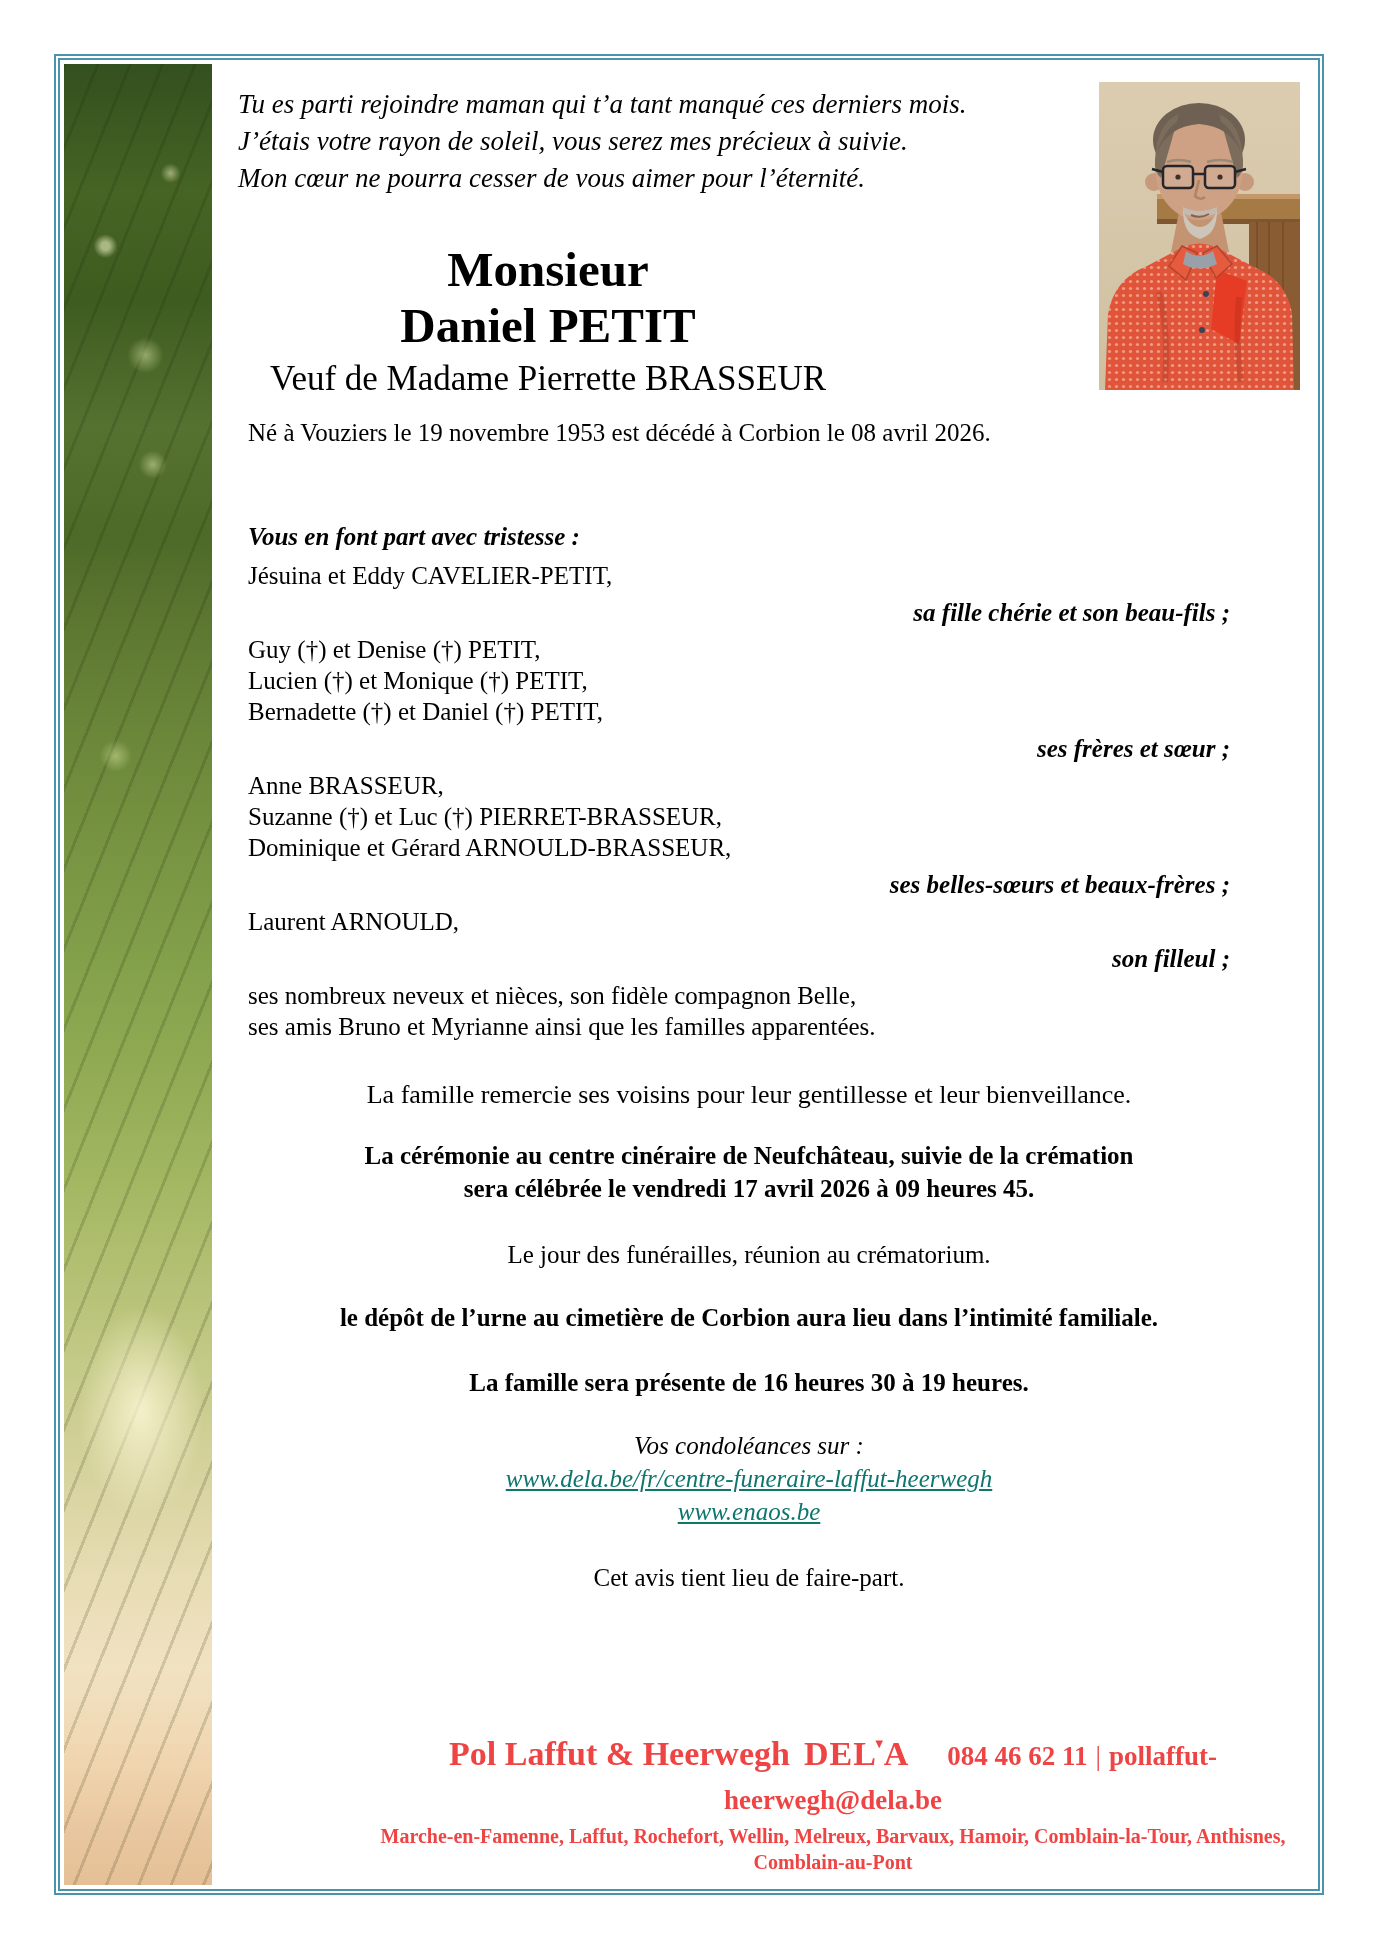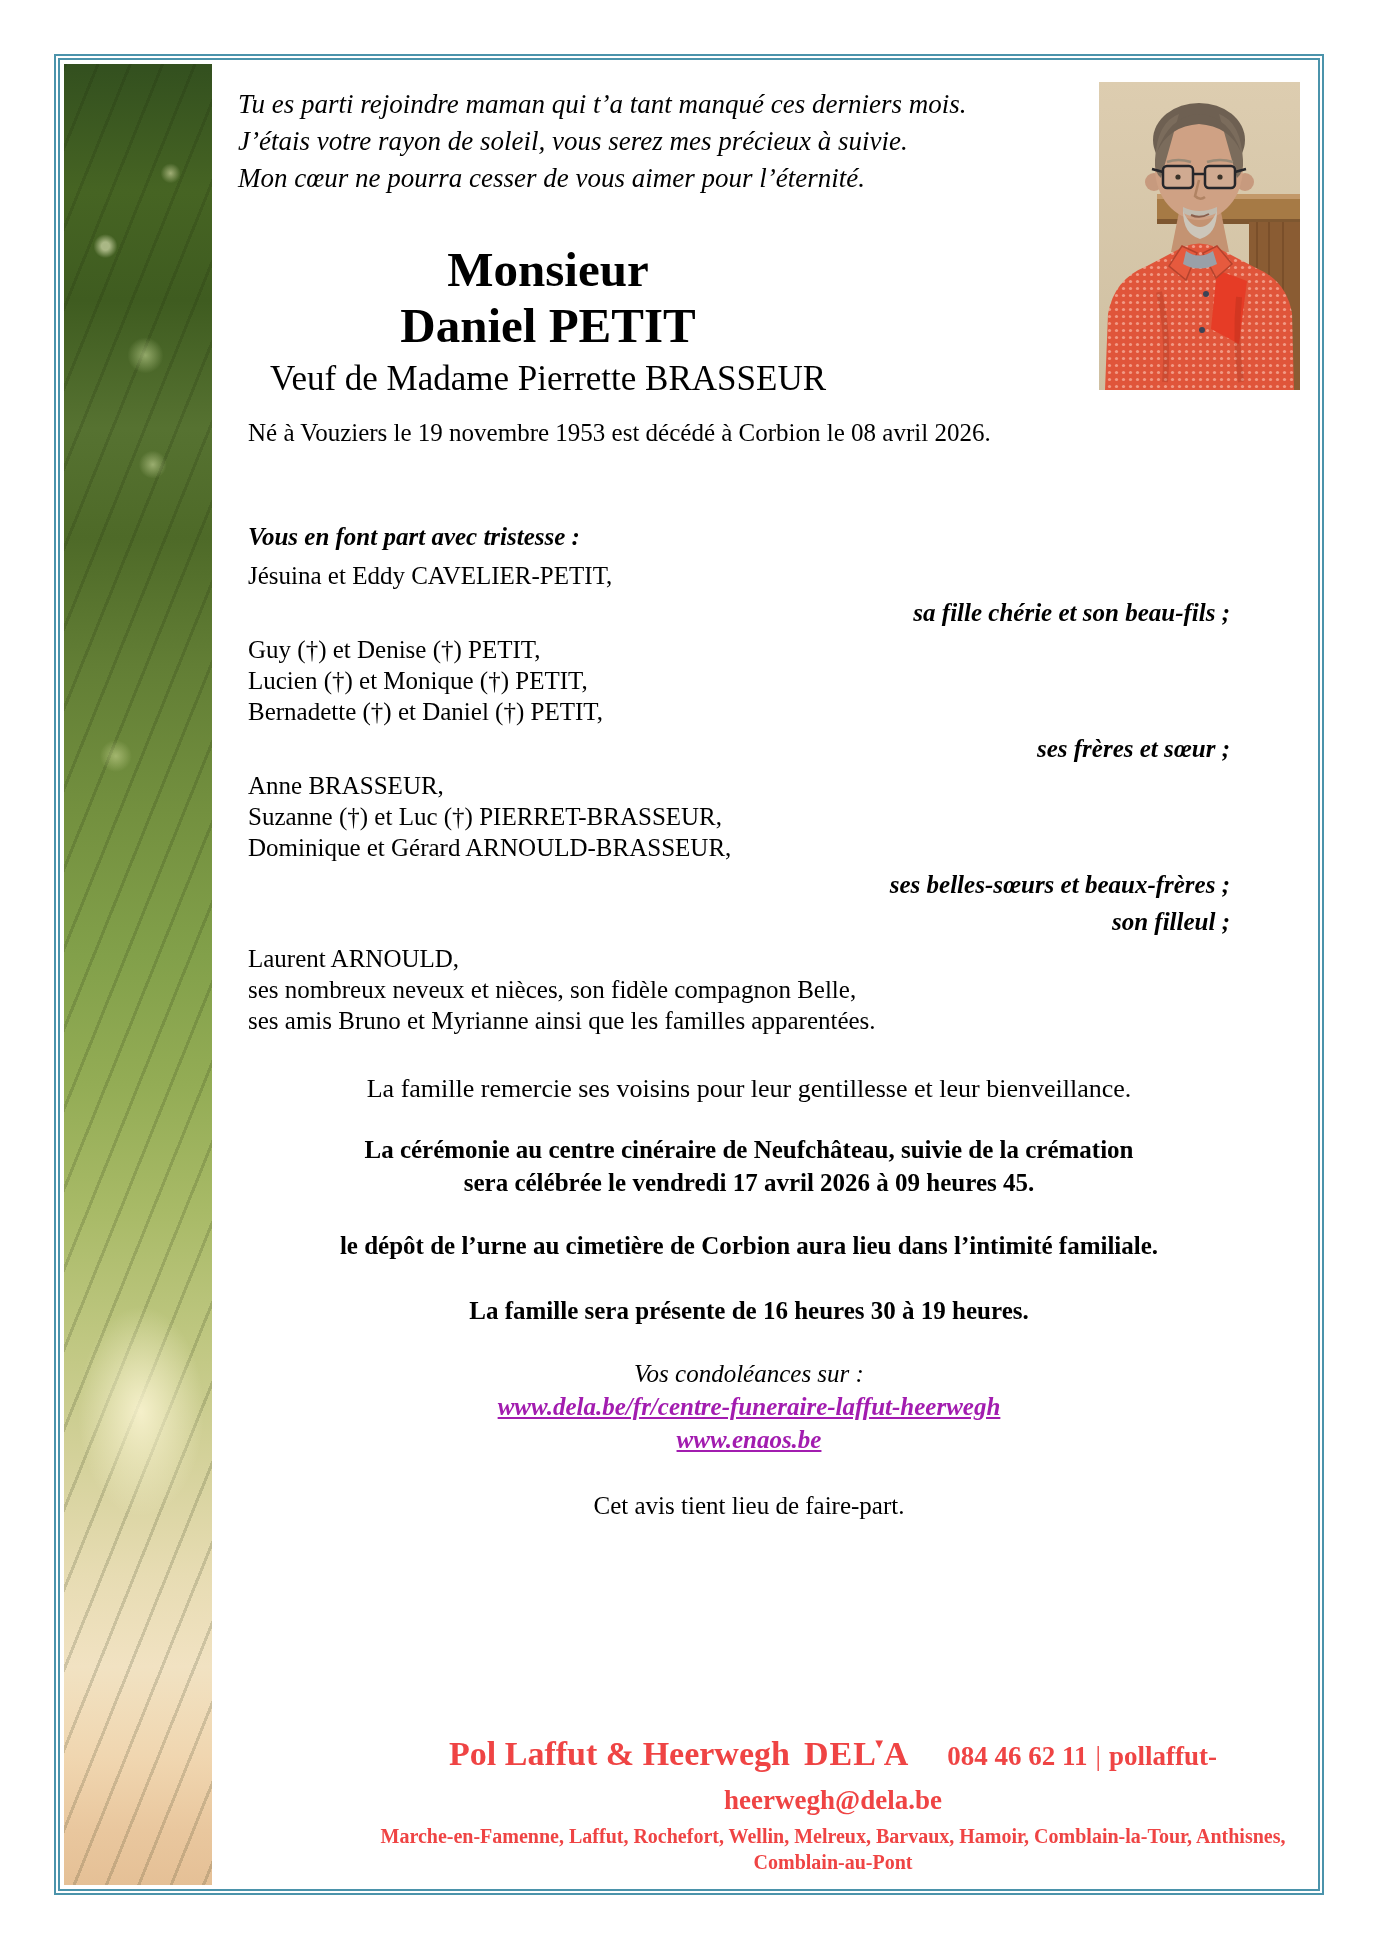--- a/index.html
+++ b/index.html
@@ -42,21 +42,21 @@
   .thanks{margin-top:36px;font-size:26px;line-height:33px;}
   .bold-line{font-weight:bold;font-size:25px;line-height:33px;}
   .reg-line{font-size:25px;line-height:33px;}
   .ceremony{margin-top:28px;}
   .reunion{margin-top:33px;}
   .urn{margin-top:30px;}
   .repose{margin-top:30px;}
   .presence{margin-top:32px;}
   .condolences{margin-top:30px;}
   .condolences .label{font-style:italic;font-size:25px;line-height:33px;}
-  .condolences a{display:block;color:#a21caf;font-style:italic;font-size:25px;line-height:33px;text-decoration:underline;font-weight:bold;}
+  .condolences a{display:block;color:#0f766e;font-style:italic;font-size:25px;line-height:33px;text-decoration:underline;}
   .notice{margin-top:33px;font-size:25px;line-height:33px;}
 
   .footer{position:absolute;left:158px;right:20px;bottom:14px;text-align:center;color:#ef4444;}
   .footer-main{font-size:34px;line-height:42px;font-weight:600;}
   .footer-main .brand-logo{font-weight:700;letter-spacing:1px;margin-left:14px;}
   .footer-main .logo-mark{font-size:13px;vertical-align:17px;margin:0 -3px 0 -4px;}
   .footer-main .contact{font-weight:600;font-size:27px;margin-left:38px;}
   .footer-main .sep{margin:0 8px;font-weight:400;}
   .footer-towns{margin-top:2px;font-size:20px;line-height:26px;font-weight:600;}
 
@@ -139,34 +139,35 @@
         <div class="entry names">Jésuina et Eddy CAVELIER-PETIT,</div>
         <div class="entry relation">sa fille chérie et son beau-fils ;</div>
         <div class="entry names">Guy (†) et Denise (†) PETIT,</div>
         <div class="entry names">Lucien (†) et Monique (†) PETIT,</div>
         <div class="entry names">Bernadette (†) et Daniel (†) PETIT,</div>
         <div class="entry relation">ses frères et sœur ;</div>
         <div class="entry names">Anne BRASSEUR,</div>
         <div class="entry names">Suzanne (†) et Luc (†) PIERRET-BRASSEUR,</div>
         <div class="entry names">Dominique et Gérard ARNOULD-BRASSEUR,</div>
         <div class="entry relation">ses belles-sœurs et beaux-frères ;</div>
+        <div class="entry names">Laurent ARNOULD,</div>
         <div class="entry relation">son filleul ;</div>
-        <div class="entry names">Laurent ARNOULD,</div>
         <div class="entry names">ses nombreux neveux et nièces, son fidèle compagnon Belle,</div>
         <div class="entry names">ses amis Bruno et Myrianne ainsi que les familles apparentées.</div>
       </div>
 
       <div class="mid">
         <div class="thanks">La famille remercie ses voisins pour leur gentillesse et leur bienveillance.</div>
 
         <div class="ceremony">
           <div class="bold-line">La cérémonie au centre cinéraire de Neufchâteau, suivie de la crémation</div>
           <div class="bold-line">sera célébrée le vendredi 17 avril 2026 à 09 heures 45.</div>
         </div>
 
+        <div class="reunion reg-line">Le jour des funérailles, réunion au crématorium.</div>
 
         <div class="urn bold-line">le dépôt de l’urne au cimetière de Corbion aura lieu dans l’intimité familiale.</div>
 
 
         <div class="presence bold-line">La famille sera présente de 16 heures 30 à 19 heures.</div>
 
         <div class="condolences">
           <div class="label">Vos condoléances sur :</div>
           <a href="#">www.dela.be/fr/centre-funeraire-laffut-heerwegh</a>
           <a href="#">www.enaos.be</a>

